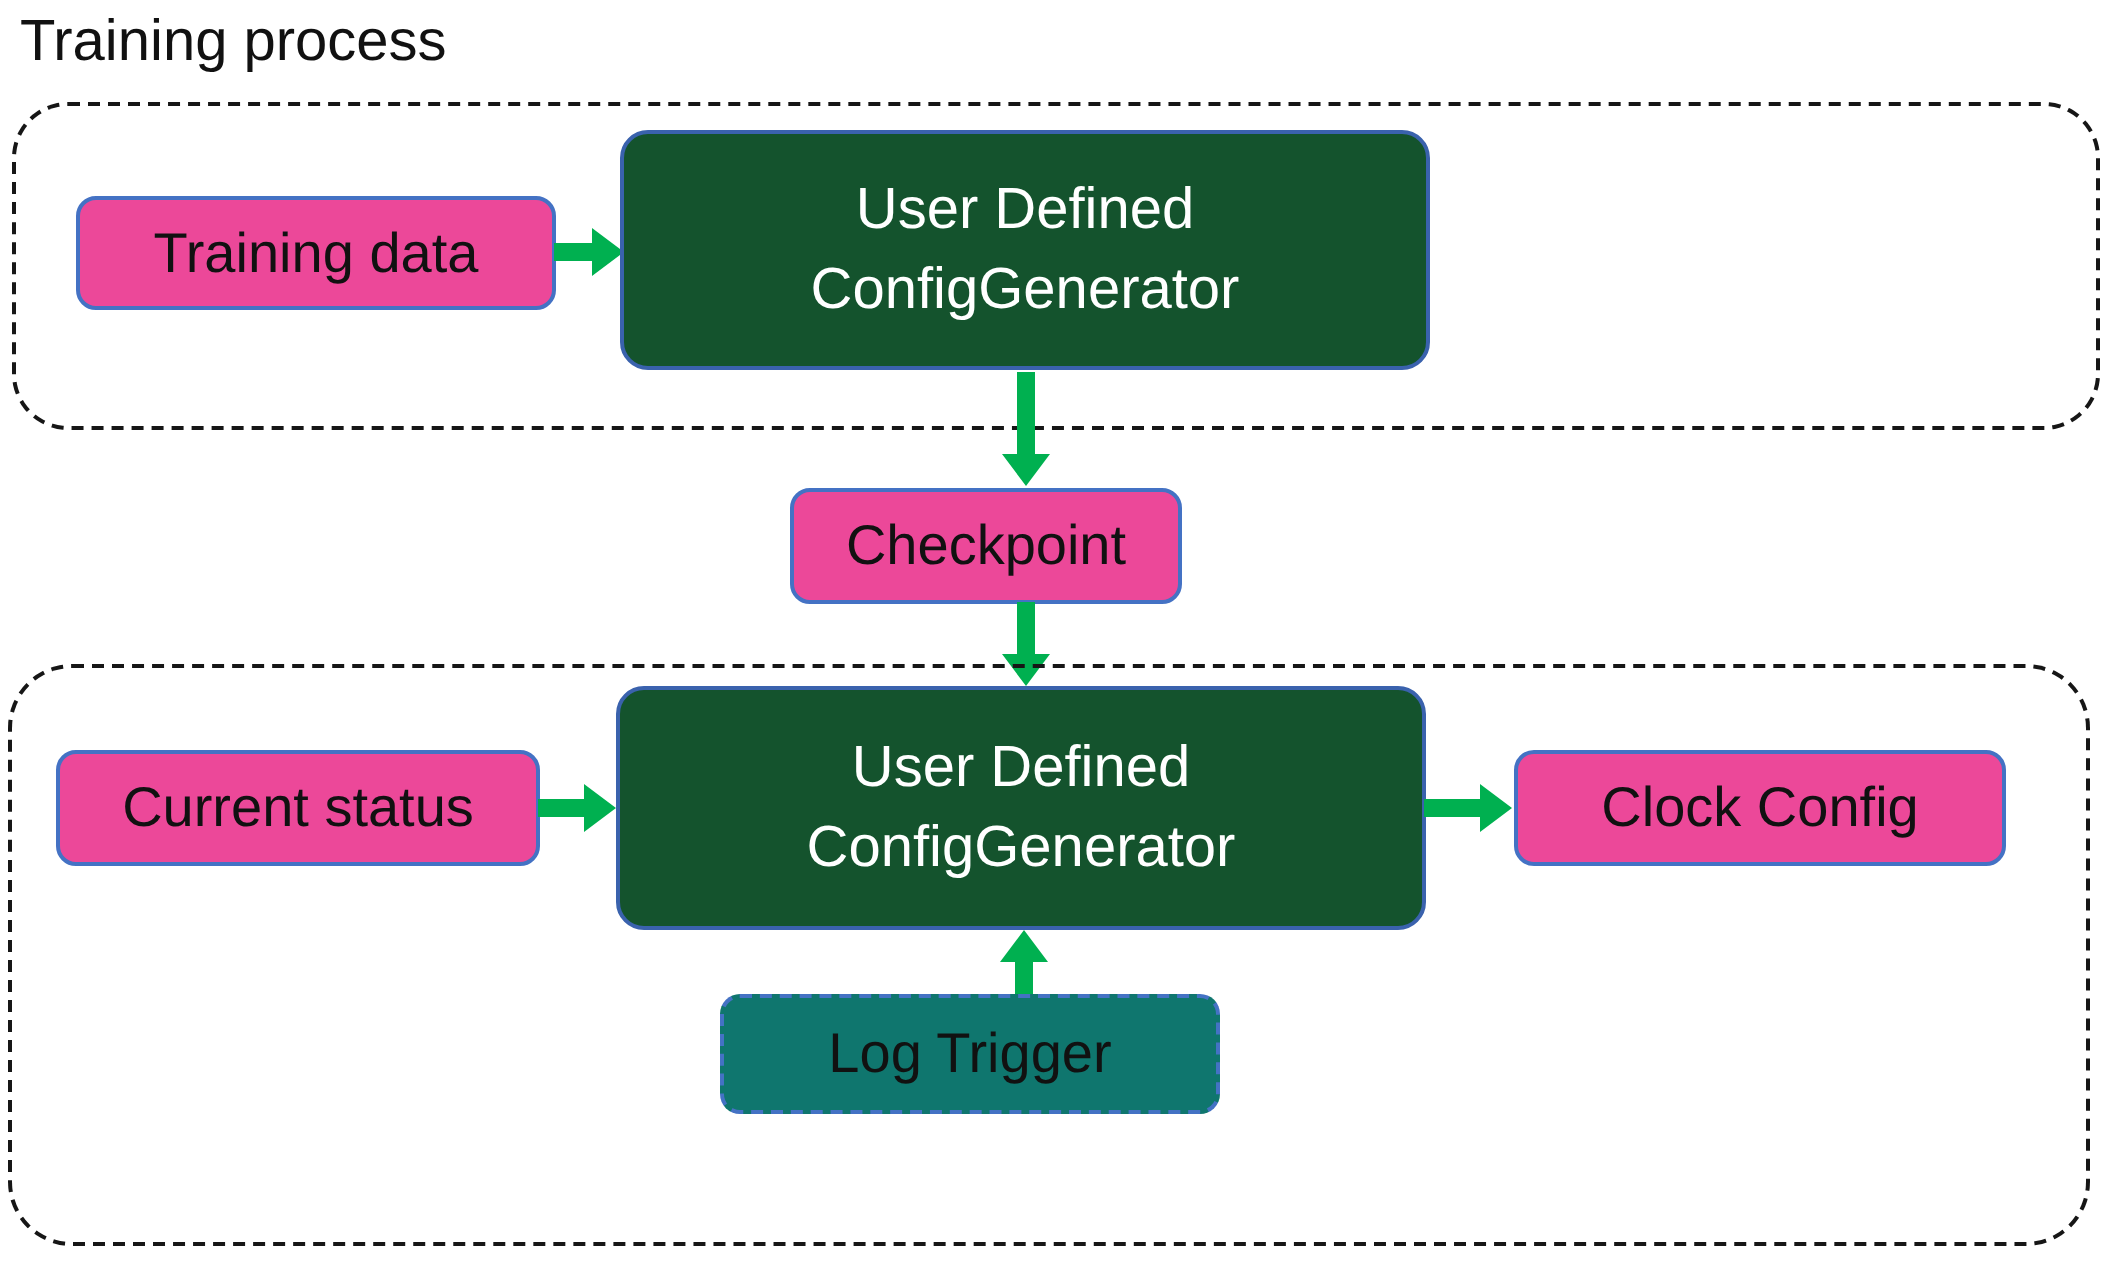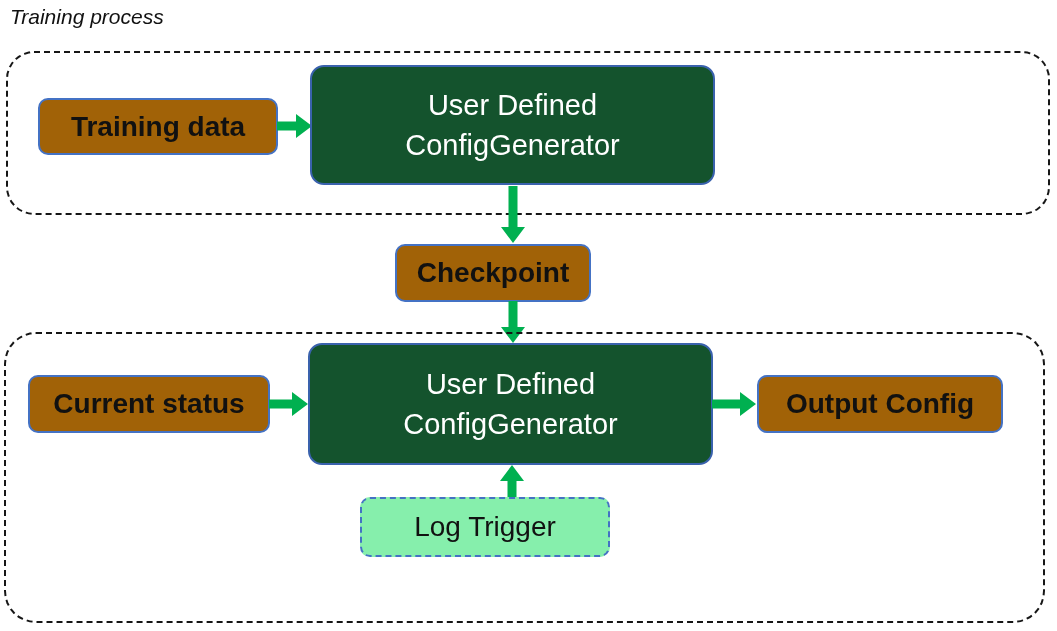--- a/index.html
+++ b/index.html
@@ -10,59 +10,57 @@
   }
   .canvas {
     position: relative;
     width: 1057px;
     height: 631px;
     background: #ffffff;
     overflow: hidden;
   }
   .section-title {
     position: absolute;
-    font-size: 21px;
+    font-size: 29px;
     color: #111111;
     white-space: nowrap;
-    font-style: italic;
   }
   .dashed-container {
     position: absolute;
     border: 2.6px dashed #161616;
     border-radius: 28px;
     background: transparent;
     box-sizing: border-box;
   }
   .node {
     position: absolute;
     box-sizing: border-box;
     display: flex;
     align-items: center;
     justify-content: center;
     text-align: center;
     font-size: 28px;
     color: #111111;
   }
   .white-node {
-    background: #a16207;
+    background: #ec4899;
     border: 2px solid #4472c4;
     border-radius: 10px;
-    font-weight: bold;
   }
   .blue-node {
     background: #14532d;
     border: 2px solid #3a62ad;
     border-radius: 14px;
     color: #ffffff;
     flex-direction: column;
     line-height: 40px;
     font-size: 29px;
   }
   .trigger-node {
-    background: #86efac;
+    background: #0f766e;
     border: 2.4px dashed #4472c4;
     border-radius: 10px;
   }
   .arrow {
     position: absolute;
   }
   .arrow polygon {
     fill: #00b050;
   }
 </style>
@@ -107,21 +105,21 @@
 
   <div class="node blue-node" style="left:308px; top:343px; width:405px; height:122px;">
     <span>User Defined</span>
     <span>ConfigGenerator</span>
   </div>
 
   <svg class="arrow" style="left:712px; top:391px;" width="45" height="26">
     <polygon points="0,8.5 28,8.5 28,1 44,13 28,25 28,17.5 0,17.5"></polygon>
   </svg>
 
-  <div class="node white-node" style="left:757px; top:375px; width:246px; height:58px;">Output Config</div>
+  <div class="node white-node" style="left:757px; top:375px; width:246px; height:58px;">Clock Config</div>
 
   <svg class="arrow" style="left:499px; top:464px;" width="26" height="34">
     <polygon points="13,1 25,17 17.5,17 17.5,34 8.5,34 8.5,17 1,17"></polygon>
   </svg>
 
   <div class="node trigger-node" style="left:360px; top:497px; width:250px; height:60px; z-index:1;">Log Trigger</div>
 
 
 </div>
 

